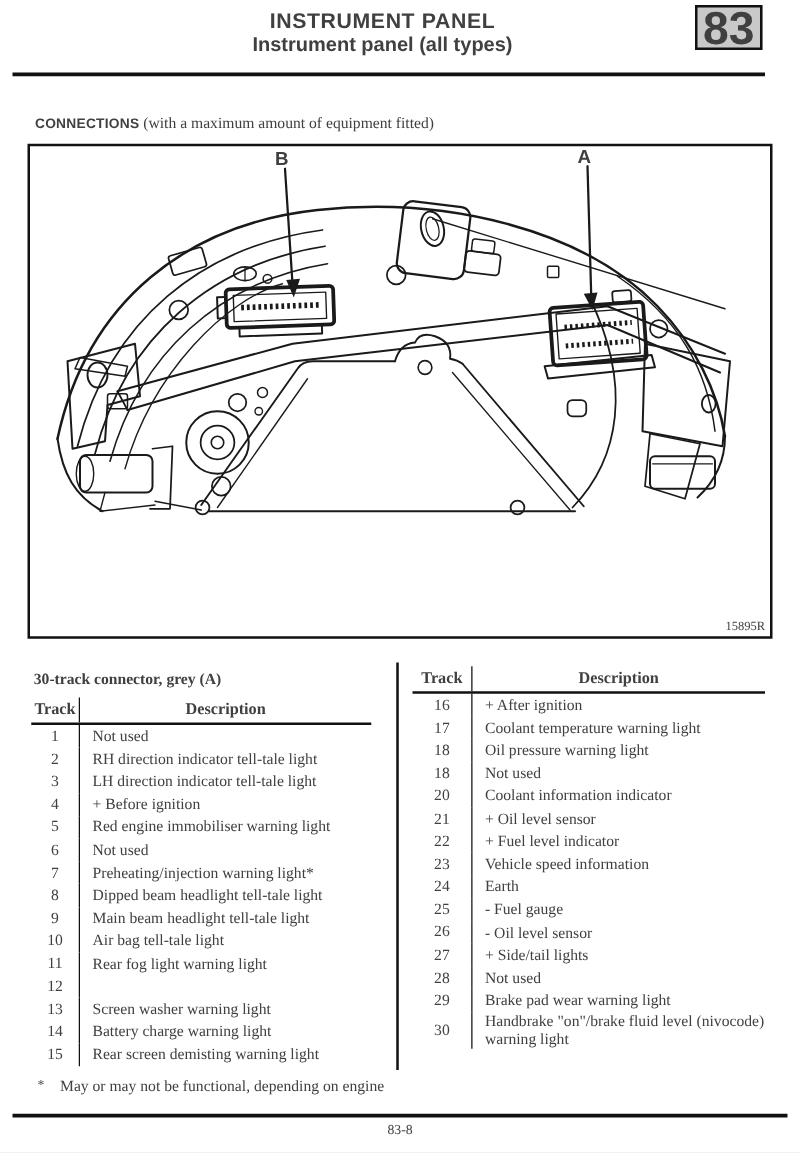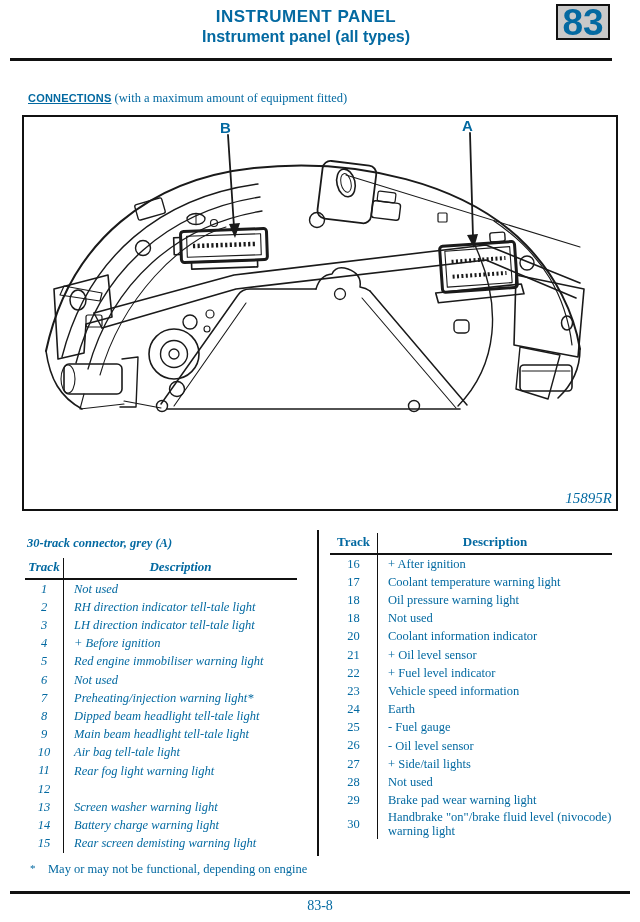--- a/index.html
+++ b/index.html
@@ -1,61 +1,61 @@
 <!DOCTYPE html>
 <html><head>
 <meta charset="utf-8">
 <style>
   html,body{margin:0;padding:0;background:#e8e8e8;}
   .page{
     position:relative;width:640px;height:922px;margin:0 auto;background:#ffffff;
-    font-family:"Liberation Serif",serif;color:#0369a1;overflow:hidden;
+    font-family:"Liberation Serif",serif;color:#404040;overflow:hidden;
   }
   
   .hdr-titles{position:absolute;left:0;top:6px;width:612px;text-align:center;
     font-family:"Liberation Sans",sans-serif;font-weight:bold;}
   .hdr-title{font-size:17px;letter-spacing:.5px;line-height:1.25;}
   .hdr-subtitle{font-size:16px;line-height:1.3;}
   .chapter-box{position:absolute;left:556px;top:4px;width:54px;height:36px;
     background:#c9c9c9;border:2.5px solid #111;box-sizing:border-box;
     display:flex;align-items:center;justify-content:center;
     font-family:"Liberation Sans",sans-serif;font-weight:bold;font-size:37px;line-height:1;}
   .rule-top{position:absolute;left:10px;top:58px;width:602px;height:3px;background:#111;}
   
   .connections{position:absolute;left:28px;top:91px;font-size:12.5px;white-space:nowrap;}
-  .connections .lbl{font-family:"Liberation Sans",sans-serif;font-weight:bold;font-size:11px;letter-spacing:.2px;text-decoration:underline;}
+  .connections .lbl{font-family:"Liberation Sans",sans-serif;font-weight:bold;font-size:11px;letter-spacing:.2px;}
   
   .diagram{position:absolute;left:22px;top:115px;width:596px;height:396px;
     border:2px solid #111;box-sizing:border-box;background:#fff;}
   .diagram svg{position:absolute;left:0;top:0;}
   .conn-label{position:absolute;font-family:"Liberation Sans",sans-serif;font-weight:bold;
     font-size:15px;line-height:1;}
   .label-b{left:196px;top:3px;}
   .label-a{left:438px;top:1px;}
-  .fig-ref{position:absolute;right:4px;bottom:2px;font-size:15px;font-style:italic;}
+  .fig-ref{position:absolute;right:4px;bottom:2px;font-size:10px;}
   
   .tbl{position:absolute;}
   .tbl-caption{font-size:12.5px;font-weight:bold;margin:0 0 7px 2px;white-space:nowrap;}
   .thead{display:flex;border-bottom:2.5px solid #111;font-weight:bold;font-size:13px;}
   .thead .h-track{text-align:center;border-right:1.8px solid #111;padding:1px 0 3px;}
   .thead .h-desc{flex:1;text-align:center;padding:1px 0 3px;}
   .trow{display:flex;min-height:18.2px;align-items:center;font-size:12.5px;}
   .tcell-track{text-align:center;border-right:1.8px solid #111;align-self:stretch;
     display:flex;align-items:center;justify-content:center;}
   .tcell-desc{flex:1;padding-left:10px;line-height:1.18;}
-  .tbl-left{left:25px;top:536px;width:272px;font-style:italic;}
+  .tbl-left{left:25px;top:536px;width:272px;}
   .tbl-left .h-track,.tbl-left .tcell-track{width:38px;}
   .tbl-right{left:330px;top:533px;width:282px;}
   .tbl-right .h-track,.tbl-right .tcell-track{width:47px;}
   .tbl-divider{position:absolute;left:317px;top:530px;width:1.6px;height:326px;background:#111;}
   
   .footnote{position:absolute;left:30px;top:862px;display:flex;font-size:12.5px;}
   .footnote .mark{width:18px;font-size:11px;}
   .rule-bottom{position:absolute;left:10px;top:891px;width:620px;height:3px;background:#111;}
-  .page-number{position:absolute;left:0;top:898px;width:640px;text-align:center;font-size:14px;}
+  .page-number{position:absolute;left:0;top:898px;width:640px;text-align:center;font-size:11px;}
 </style>
 </head>
 <body>
 
 <div class="page">
 
   <div class="hdr-titles">
     <div class="hdr-title">INSTRUMENT PANEL</div>
     <div class="hdr-subtitle">Instrument panel (all types)</div>
   </div>

